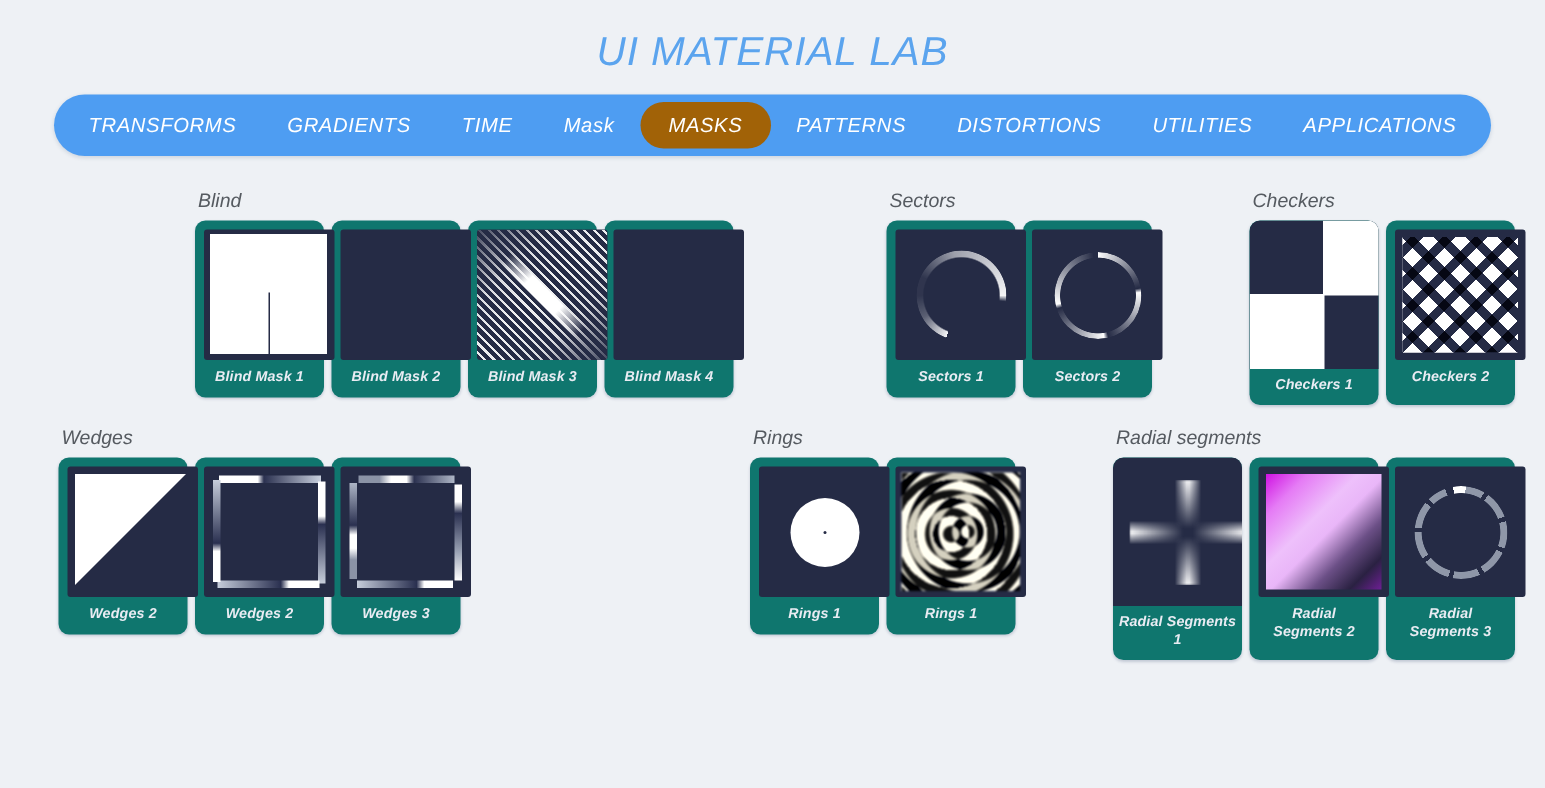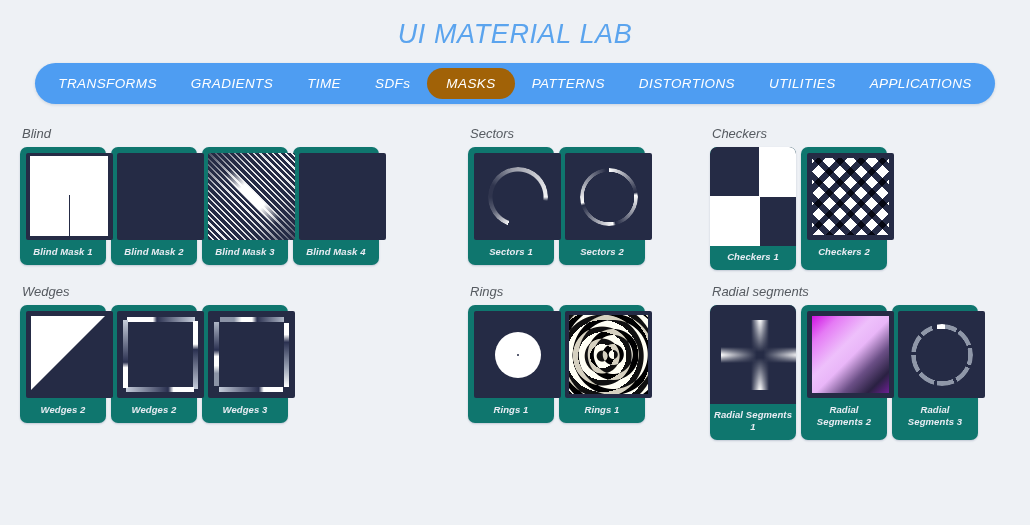--- a/index.html
+++ b/index.html
@@ -45,24 +45,24 @@
     cursor:pointer;
   }
   .nav-item.active{
     background:#a16207;
     color:#ffffff;
     padding:0 19px;
   }
 
   
   .board{position:relative;margin-top:22px;padding:0 20px;}
-  .row{display:flex;align-items:flex-start;}
+  .row{display:flex;align-items:flex-start;justify-content:flex-end;}
   .col{flex:0 0 auto;}
   .col-a{width:448px;}
-  .col-b{width:242px;}
+  .col-b{width:242px;margin-left:13px;}
   .col-c{width:auto;}
 
   .sec-title{
     font-size:13px;
     color:#555a60;
     margin:0 0 6px 2px;
     font-weight:400;
   }
   .cards{display:flex;gap:5px;}
 
@@ -228,21 +228,21 @@
 
 <div class="page">
 
   <div class="title">UI MATERIAL LAB</div>
 
   <div class="navwrap">
     <div class="nav">
       <div class="nav-item">TRANSFORMS</div>
       <div class="nav-item">GRADIENTS</div>
       <div class="nav-item">TIME</div>
-      <div class="nav-item">SDFs</div>
+      <div class="nav-item">Mask</div>
       <div class="nav-item active">MASKS</div>
       <div class="nav-item">PATTERNS</div>
       <div class="nav-item">DISTORTIONS</div>
       <div class="nav-item">UTILITIES</div>
       <div class="nav-item">APPLICATIONS</div>
     </div>
   </div>
 
   <div class="board">
 

